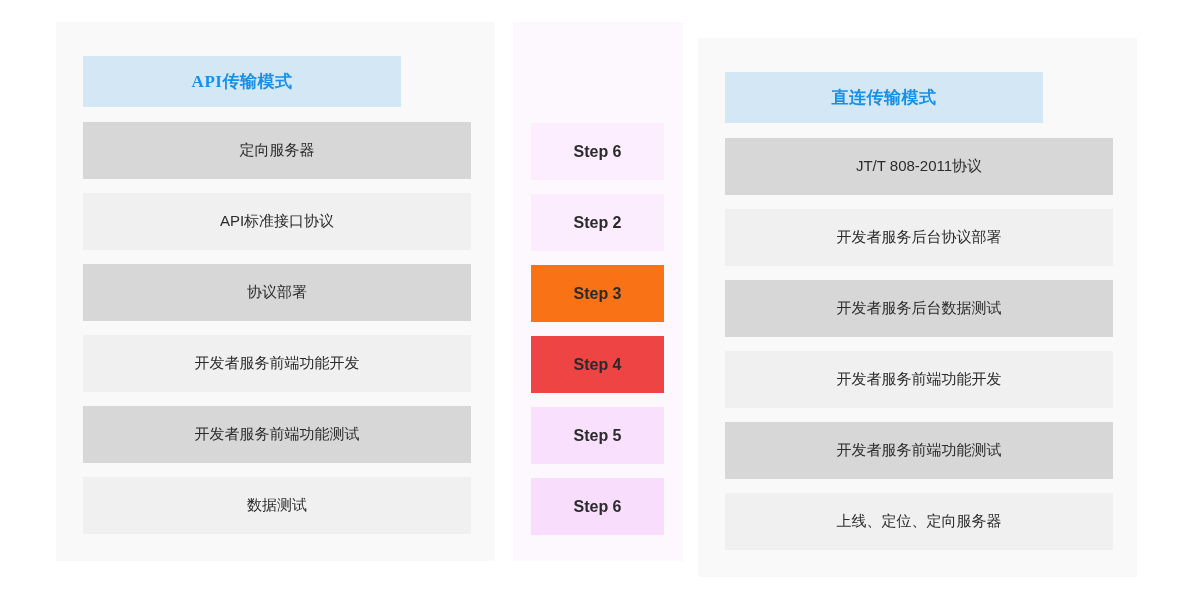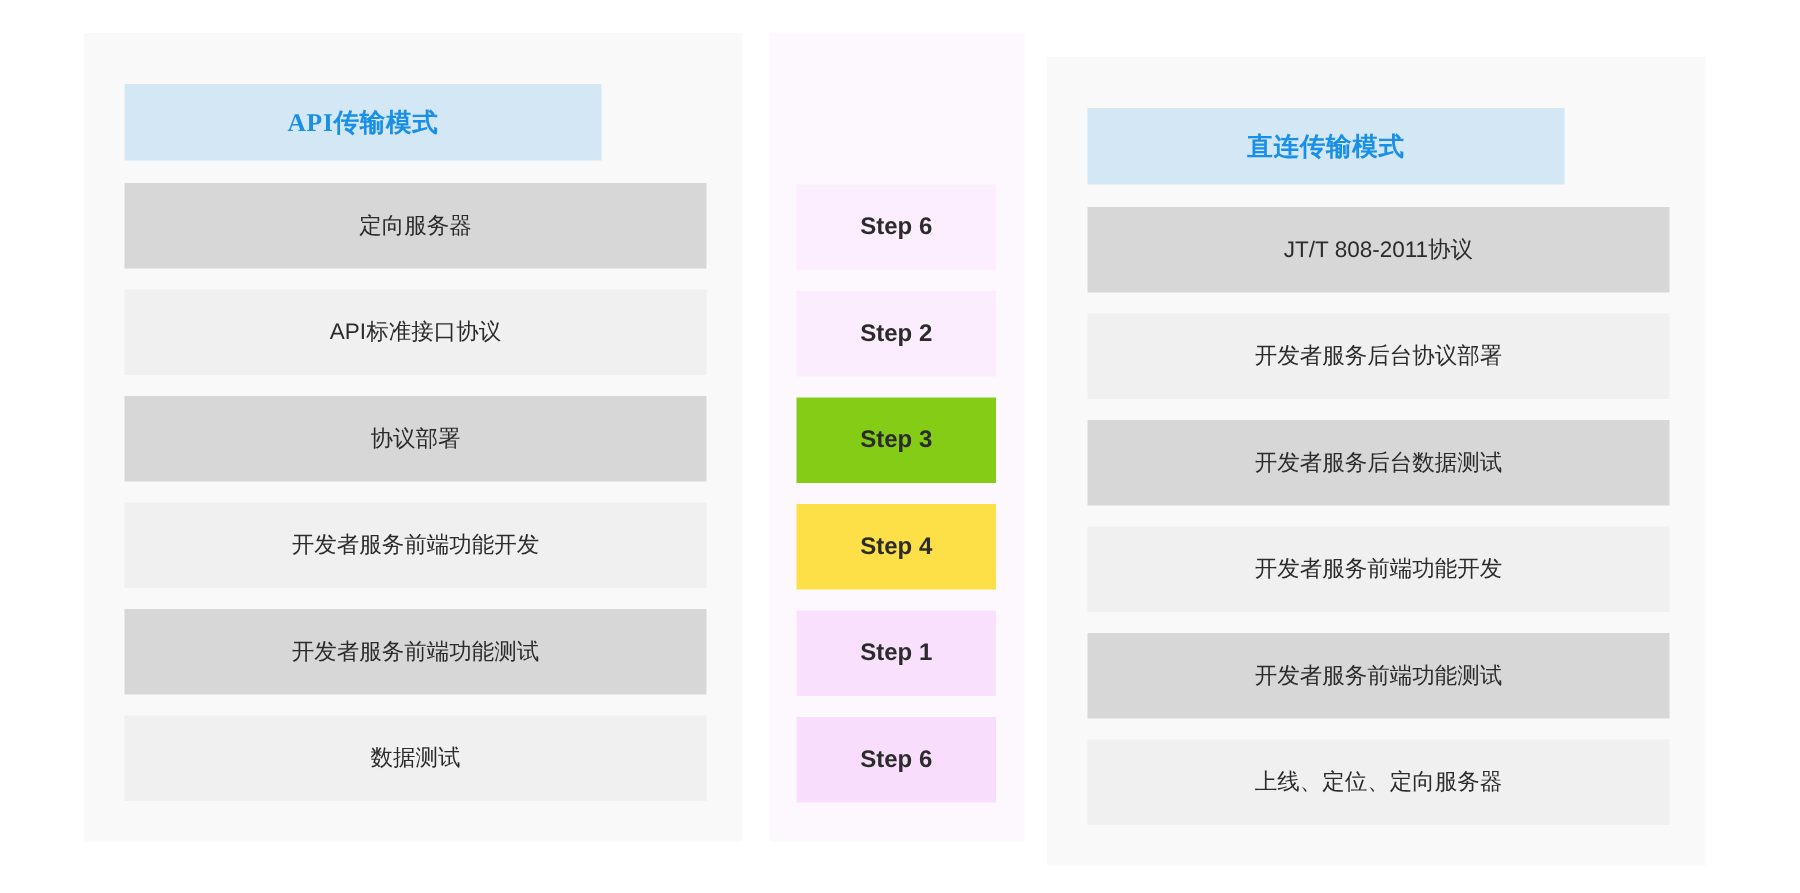--- a/index.html
+++ b/index.html
@@ -126,23 +126,23 @@
       <div class="row shade-light">开发者服务前端功能开发</div>
       <div class="row shade-dark">开发者服务前端功能测试</div>
       <div class="row shade-light">数据测试</div>
     </div>
   </div>
 
   <div class="panel panel-mid">
     <div class="steps">
       <div class="step" style="background: rgb(252, 238, 255);">Step 6</div>
       <div class="step" style="background: rgb(251, 236, 254);">Step 2</div>
-      <div class="step" style="background: #84cc16;">Step 3</div>
-      <div class="step" style="background: #fde047;">Step 4</div>
-      <div class="step" style="background: rgb(249, 225, 253);">Step 1</div>
+      <div class="step" style="background: #f97316;">Step 3</div>
+      <div class="step" style="background: #ef4444;">Step 4</div>
+      <div class="step" style="background: rgb(249, 225, 253);">Step 5</div>
       <div class="step" style="background: rgb(248, 221, 253);">Step 6</div>
     </div>
   </div>
 
   <div class="panel panel-right">
     <div class="col-header">直连传输模式</div>
     <div class="rows">
       <div class="row shade-dark">JT/T 808-2011协议</div>
       <div class="row shade-light">开发者服务后台协议部署</div>
       <div class="row shade-dark">开发者服务后台数据测试</div>

